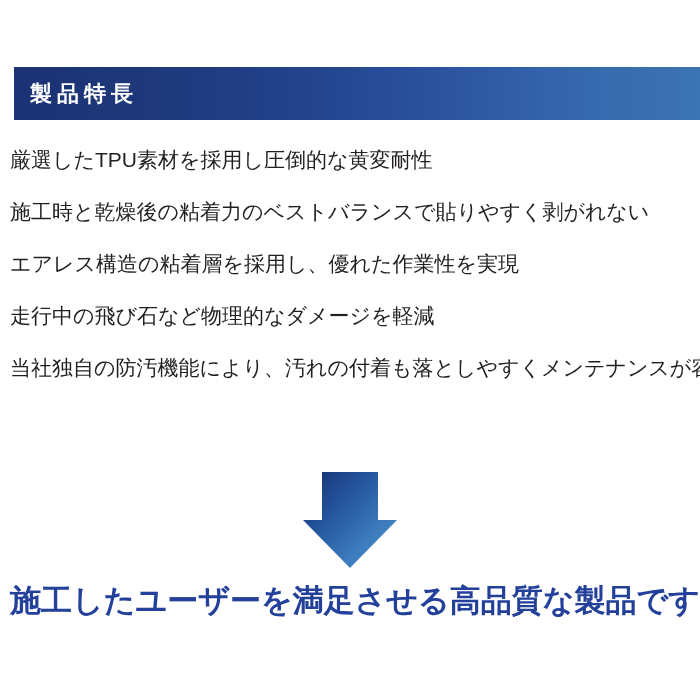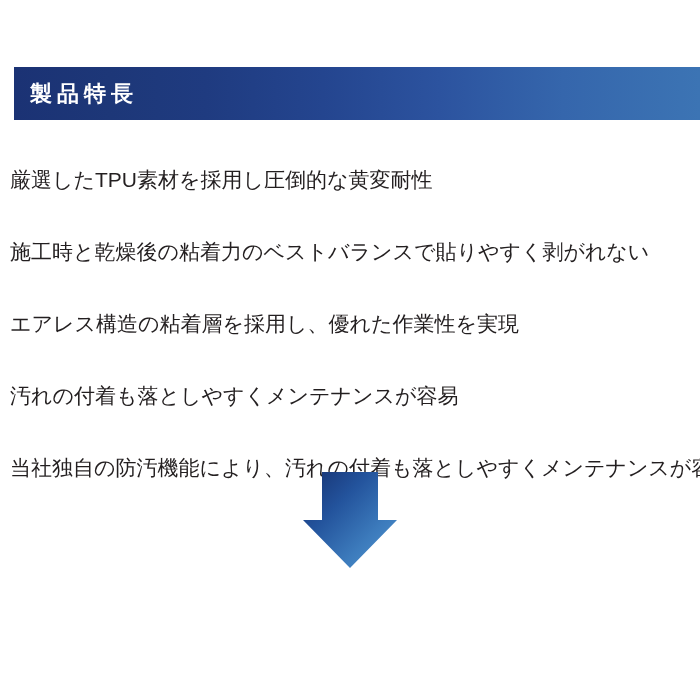--- a/index.html
+++ b/index.html
@@ -57,21 +57,20 @@
     top: 149px;
     width: 690px;
   }
   .feature-item {
     font-size: 21px;
     color: #231f20;
     line-height: 1;
     height: 52px;
     white-space: nowrap;
     letter-spacing: 0px;
-    margin-top: 20px;
   }
 
   
   .arrow-wrap {
     position: absolute;
     left: 300px;
     top: 468px;
     width: 100px;
     height: 104px;
   }
@@ -99,32 +98,33 @@
 <div class="page">
 
   <div class="section-header">
     <div class="section-header-title">製品特長</div>
   </div>
 
   <div class="feature-list">
     <div class="feature-item">厳選したTPU素材を採用し圧倒的な黄変耐性</div>
     <div class="feature-item">施工時と乾燥後の粘着力のベストバランスで貼りやすく剥がれない</div>
     <div class="feature-item">エアレス構造の粘着層を採用し、優れた作業性を実現</div>
-    <div class="feature-item">汚れの付着も落としやすくメンテナンスが容易</div>
+    <div class="feature-item">走行中の飛び石など物理的なダメージを軽減</div>
     <div class="feature-item">当社独自の防汚機能により、汚れの付着も落としやすくメンテナンスが容易</div>
   </div>
 
   <div class="arrow-wrap">
     <svg width="100" height="104" viewBox="0 0 100 104" xmlns="http://www.w3.org/2000/svg">
       <defs>
         <linearGradient id="arrowGrad" x1="0" y1="0" x2="1" y2="1">
           <stop offset="0%" stop-color="#16306f"></stop>
           <stop offset="35%" stop-color="#23539c"></stop>
           <stop offset="70%" stop-color="#3d7cbd"></stop>
           <stop offset="100%" stop-color="#5296cf"></stop>
         </linearGradient>
       </defs>
       <polygon points="22,4 78,4 78,52 97,52 50,100 3,52 22,52" fill="url(#arrowGrad)"></polygon>
     </svg>
   </div>
 
+  <div class="conclusion">施工したユーザーを満足させる高品質な製品です</div>
 
 </div>
 
 </body></html>

